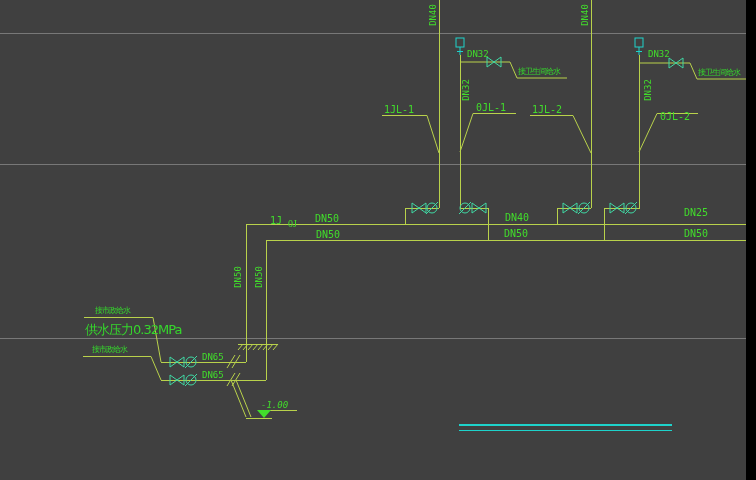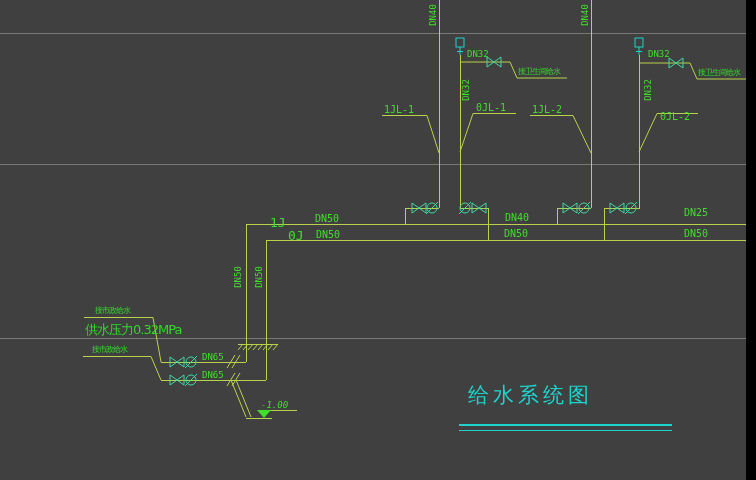--- a/index.html
+++ b/index.html
@@ -3,21 +3,21 @@
 <meta charset="utf-8">
 <style>
   html,body{margin:0;padding:0;background:#000;}
   #canvas{position:relative;width:746px;height:480px;background:#404040;overflow:hidden;
           font-family:"DejaVu Sans Mono",monospace;}
   svg{position:absolute;left:0;top:0;}
   .lbl{position:absolute;color:#41dd2b;font-size:10px;line-height:1;white-space:nowrap;}
   .vlbl{position:absolute;color:#41dd2b;font-size:9px;line-height:1;white-space:nowrap;
         transform:translate(-50%,-50%) rotate(-90deg);}
   .cn{font-family:"DejaVu Sans",sans-serif;font-size:8px;color:#35d62c;letter-spacing:-1px;}
-  .sm{font-size:13px;}
+  .sm{font-size:10px;}
   .t9{font-size:9px;}
   .title{position:absolute;color:#1ed3cb;font-family:"DejaVu Sans",sans-serif;
          font-size:21px;letter-spacing:4px;line-height:1;white-space:nowrap;}
 </style>
 </head>
 <body>
 
 <div id="canvas">
 
   <svg width="756" height="480" viewBox="0 0 756 480">
@@ -138,28 +138,27 @@
   <div class="lbl" style="left:660px;top:112px;">0JL-2</div>
 
   <div class="lbl" style="left:315px;top:214px;">DN50</div>
   <div class="lbl" style="left:505px;top:213px;">DN40</div>
   <div class="lbl" style="left:684px;top:208px;">DN25</div>
   <div class="lbl" style="left:316px;top:230px;">DN50</div>
   <div class="lbl" style="left:504px;top:229px;">DN50</div>
   <div class="lbl" style="left:684px;top:229px;">DN50</div>
 
   <div class="lbl sm" style="left:270px;top:216px;">1J</div>
-  <div class="lbl sm" style="left:288px;top:229px;">0J</div>
+  <div class="lbl sm" style="left:288px;top:219px;font-family:Liberation Serif, serif;">0J</div>
 
   <div class="vlbl" style="left:238px;top:277px;">DN50</div>
   <div class="vlbl" style="left:259px;top:277px;">DN50</div>
 
   <div class="lbl cn" style="left:95px;top:307px;">接市政给水</div>
   <div class="lbl cn" style="left:85px;top:323px;font-size:13px;">供水压力0.32MPa</div>
   <div class="lbl cn" style="left:92px;top:346px;">接市政给水</div>
 
   <div class="lbl t9" style="left:202px;top:353px;">DN65</div>
   <div class="lbl t9" style="left:202px;top:371px;">DN65</div>
 
   <div class="lbl t9" style="left:261px;top:401px;font-style:italic;">-1.00</div>
 
-  <div class="title" style="left:468px;top:385px;">给水系统图</div>
 </div>
 
 </body></html>

